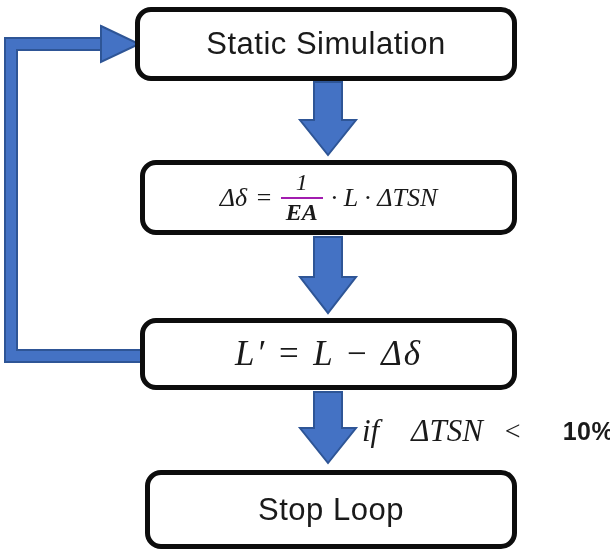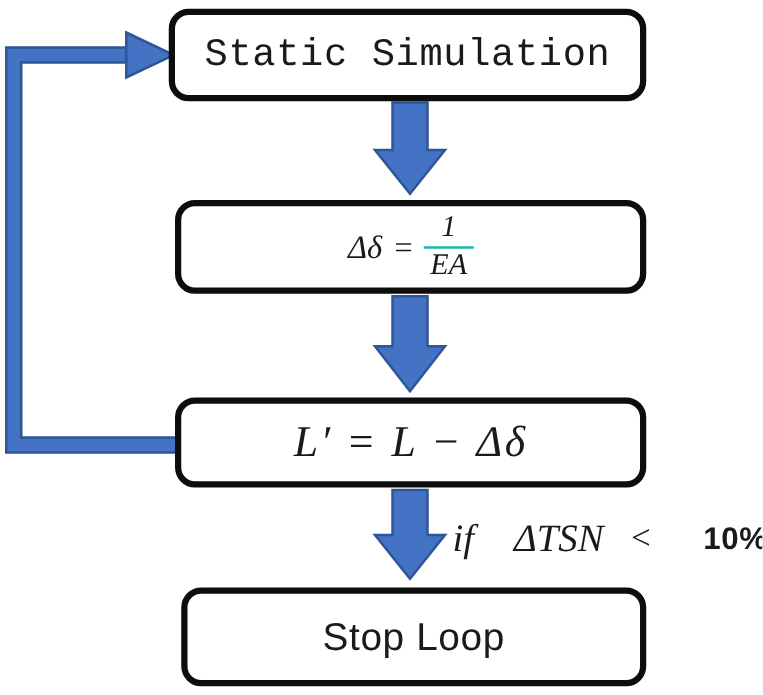--- a/index.html
+++ b/index.html
@@ -32,21 +32,21 @@
     display: flex;
     align-items: center;
     justify-content: center;
     text-align: center;
   }
   .box.sans-label {
     font-family: "Liberation Sans", sans-serif;
     font-size: 31px;
     letter-spacing: 0.5px;
   }
-  #box-static  { left: 135px; top: 7px;   width: 382px; height: 74px; font-family: Liberation Mono, monospace; }
+  #box-static  { left: 135px; top: 7px;   width: 382px; height: 74px; }
   #box-formula { left: 140px; top: 160px; width: 377px; height: 75px; }
   #box-length  { left: 140px; top: 318px; width: 377px; height: 72px; }
   #box-stop    { left: 145px; top: 470px; width: 372px; height: 79px; }
 
   
   .math {
     font-family: "Liberation Serif", serif;
     font-style: italic;
   }
   #box-formula .formula-row {
@@ -58,21 +58,21 @@
   #box-formula .piece { margin: 0 4px; }
   .frac {
     display: inline-flex;
     flex-direction: column;
     align-items: center;
     margin: 0 4px;
     line-height: 1.05;
     font-size: 24px;
   }
   .frac .num { padding: 0 5px 1px 5px; }
-  .frac .den { border-top: 2px solid #14b8a6; padding: 1px 5px 0 5px; }
+  .frac .den { border-top: 2px solid #a21caf; padding: 1px 5px 0 5px; font-weight: bold; }
 
   #box-length .math {
     font-size: 35px;
     letter-spacing: 2px;
   }
 
   
   #condition-label {
     position: absolute;
     z-index: 2;
@@ -114,20 +114,21 @@
   </div>
 
   <div id="box-formula" class="box">
     <div class="formula-row math">
       <span class="piece">Δδ</span>
       <span class="piece">=</span>
       <span class="frac">
         <span class="num">1</span>
         <span class="den">EA</span>
       </span>
+      <span class="piece">· L · ΔTSN</span>
     </div>
   </div>
 
   <div id="box-length" class="box">
     <span class="math">L′ = L − Δδ</span>
   </div>
 
   <div id="condition-label">
     <span class="math cond-if">if</span>
     <span class="math cond-var">ΔTSN</span>

